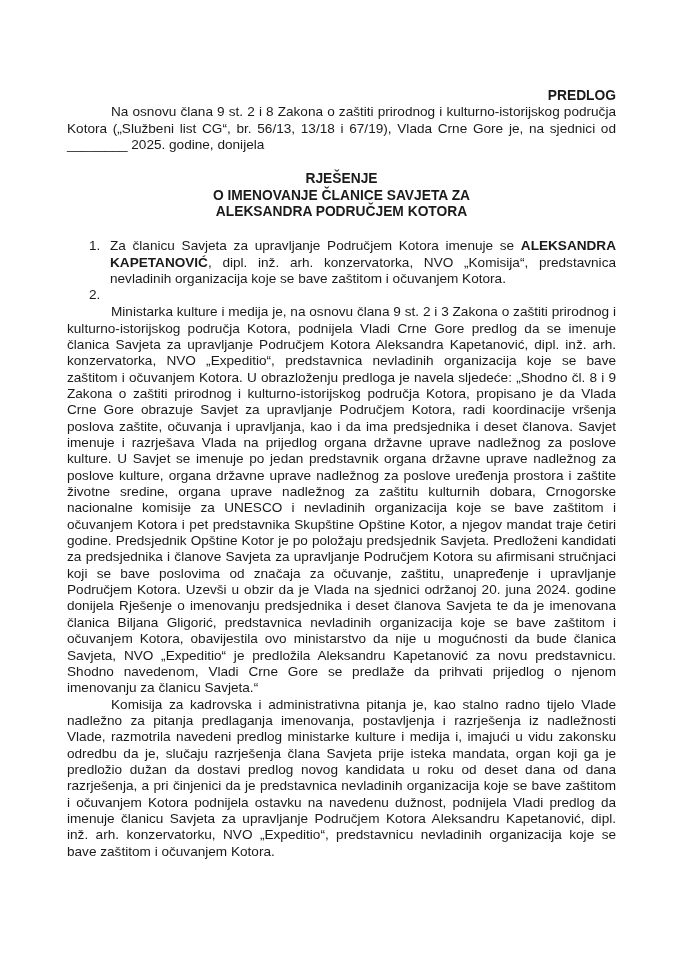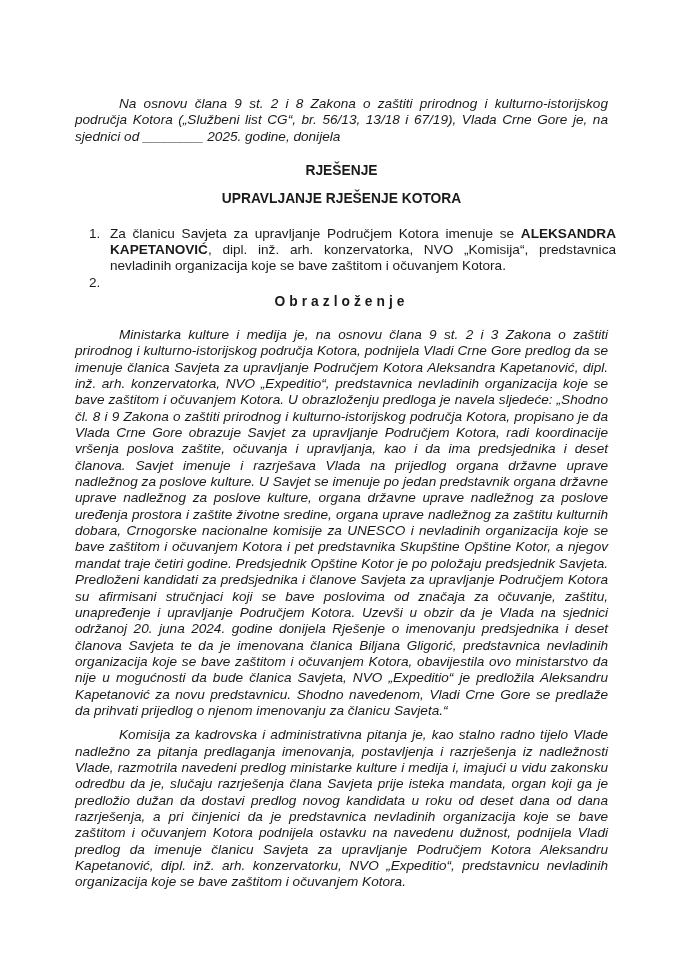--- a/index.html
+++ b/index.html
@@ -2,51 +2,52 @@
 <html><head>
 <meta charset="utf-8">
 <style>
   html, body { margin: 0; padding: 0; background: #ffffff; }
   body {
     width: 679px; height: 960px; position: relative; overflow: hidden;
     font-family: "Liberation Sans", sans-serif; color: #1a1a1a;
   }
   .page { position: absolute; left: 67px; top: 88px; width: 549px; font-size: 13.6px; line-height: 16.35px; }
   .predlog { text-align: right; font-weight: bold; font-size: 13.8px; }
-  .para { text-align: justify; text-indent: 44px; margin: 8px; font-style: italic; }
-  .heading { text-align: center; font-weight: bold; font-size: 13.8px; margin: 12px; line-height: 16.3px; }
+  .para { text-align: justify; text-indent: 44px; margin: 0; }
+  .heading { text-align: center; font-weight: bold; font-size: 13.8px; margin: 0; line-height: 16.3px; }
   .heading-block { margin-top: 18px; }
   ol.list { margin: 18px 0 0 0; padding: 0; list-style: none; }
   ol.list li { position: relative; padding-left: 43px; text-align: justify; }
   ol.list li .num { position: absolute; left: 22px; top: 0; }
   .obr { text-align: center; font-weight: bold; letter-spacing: 4px; margin: 19px 0 0 0; font-size: 13.8px; }
   .body-text { margin-top: 17px; }
   b { font-weight: bold; }
 </style>
 </head>
 <body>
 
 <div class="page">
+  <div class="predlog">PREDLOG</div>
 
   <p class="para">Na osnovu člana 9 st. 2 i 8 Zakona o zaštiti prirodnog i kulturno-istorijskog područja Kotora („Službeni list CG“, br. 56/13, 13/18 i 67/19), Vlada Crne Gore je, na sjednici od ________ 2025. godine, donijela</p>
 
   <div class="heading-block">
     <p class="heading">RJEŠENJE</p>
-    <p class="heading">UPRAVLJANJE RJEŠENJE KOTORA</p>
+    <p class="heading">O IMENOVANJE ČLANICE SAVJETA ZA</p>
+    <p class="heading">ALEKSANDRA PODRUČJEM KOTORA</p>
   </div>
 
   <ol class="list">
     <li>
       <span class="num">1.</span>
       <span>Za članicu Savjeta za upravljanje Područjem Kotora imenuje se </span><b>ALEKSANDRA KAPETANOVIĆ</b><span>, dipl. inž. arh. konzervatorka, NVO „Komisija“, predstavnica nevladinih organizacija koje se bave zaštitom i očuvanjem Kotora.</span>
     </li>
     <li>
       <span class="num">2.</span>
     </li>
   </ol>
 
-  <p class="obr">Obrazloženje</p>
 
   <div class="body-text">
     <p class="para">Ministarka kulture i medija je, na osnovu člana 9 st. 2 i 3 Zakona o zaštiti prirodnog i kulturno-istorijskog područja Kotora, podnijela Vladi Crne Gore predlog da se imenuje članica Savjeta za upravljanje Područjem Kotora Aleksandra Kapetanović, dipl. inž.  arh. konzervatorka, NVO „Expeditio“, predstavnica nevladinih organizacija koje se bave zaštitom i očuvanjem Kotora. U obrazloženju predloga je navela sljedeće: „Shodno čl. 8 i 9 Zakona o zaštiti prirodnog i kulturno-istorijskog područja Kotora, propisano je da Vlada Crne Gore obrazuje Savjet za upravljanje Područjem Kotora, radi koordinacije vršenja poslova zaštite, očuvanja i upravljanja, kao i da ima predsjednika i deset članova. Savjet imenuje i razrješava Vlada na prijedlog organa državne uprave nadležnog za poslove kulture. U Savjet se imenuje po jedan predstavnik organa državne uprave nadležnog za poslove kulture, organa državne uprave nadležnog za poslove uređenja prostora i zaštite životne sredine, organa uprave nadležnog za zaštitu kulturnih dobara, Crnogorske nacionalne komisije za UNESCO i nevladinih organizacija koje se bave zaštitom i očuvanjem Kotora i pet predstavnika Skupštine Opštine Kotor, a njegov mandat traje četiri godine. Predsjednik Opštine Kotor je po položaju predsjednik Savjeta. Predloženi kandidati za predsjednika i članove Savjeta za upravljanje Područjem Kotora su afirmisani stručnjaci koji se bave poslovima od značaja za očuvanje, zaštitu, unapređenje i upravljanje Područjem Kotora. Uzevši u obzir da je Vlada na sjednici održanoj 20. juna 2024. godine donijela Rješenje o imenovanju predsjednika i deset članova Savjeta te da je imenovana članica Biljana Gligorić, predstavnica nevladinih organizacija koje se bave zaštitom i očuvanjem Kotora, obavijestila ovo ministarstvo da nije u mogućnosti da bude članica Savjeta, NVO „Expeditio“ je predložila Aleksandru Kapetanović za novu predstavnicu. Shodno navedenom, Vladi Crne Gore se predlaže da prihvati prijedlog o njenom imenovanju za članicu Savjeta.“</p>
     <p class="para">Komisija za kadrovska i administrativna pitanja je, kao stalno radno tijelo Vlade nadležno za pitanja predlaganja imenovanja, postavljenja i razrješenja iz nadležnosti Vlade, razmotrila navedeni predlog ministarke kulture i medija i, imajući u vidu zakonsku odredbu da  je, slučaju razrješenja člana Savjeta prije isteka mandata, organ koji ga je predložio dužan da dostavi predlog novog kandidata u roku od deset dana od dana razrješenja, a pri činjenici da je predstavnica nevladinih organizacija koje se bave zaštitom i očuvanjem Kotora podnijela ostavku na navedenu dužnost, podnijela Vladi predlog da imenuje članicu Savjeta za upravljanje Područjem Kotora Aleksandru Kapetanović, dipl. inž. arh. konzervatorku, NVO „Expeditio“, predstavnicu nevladinih organizacija koje se bave zaštitom i očuvanjem Kotora.</p>
   </div>
 </div>
 
 </body></html>

